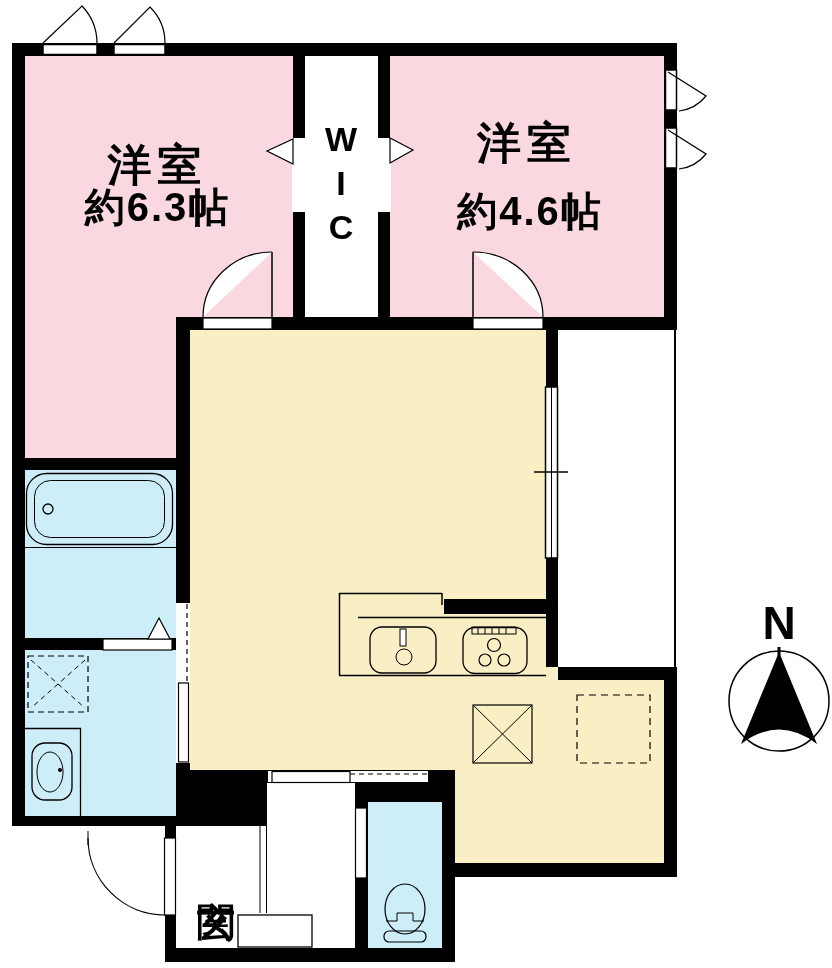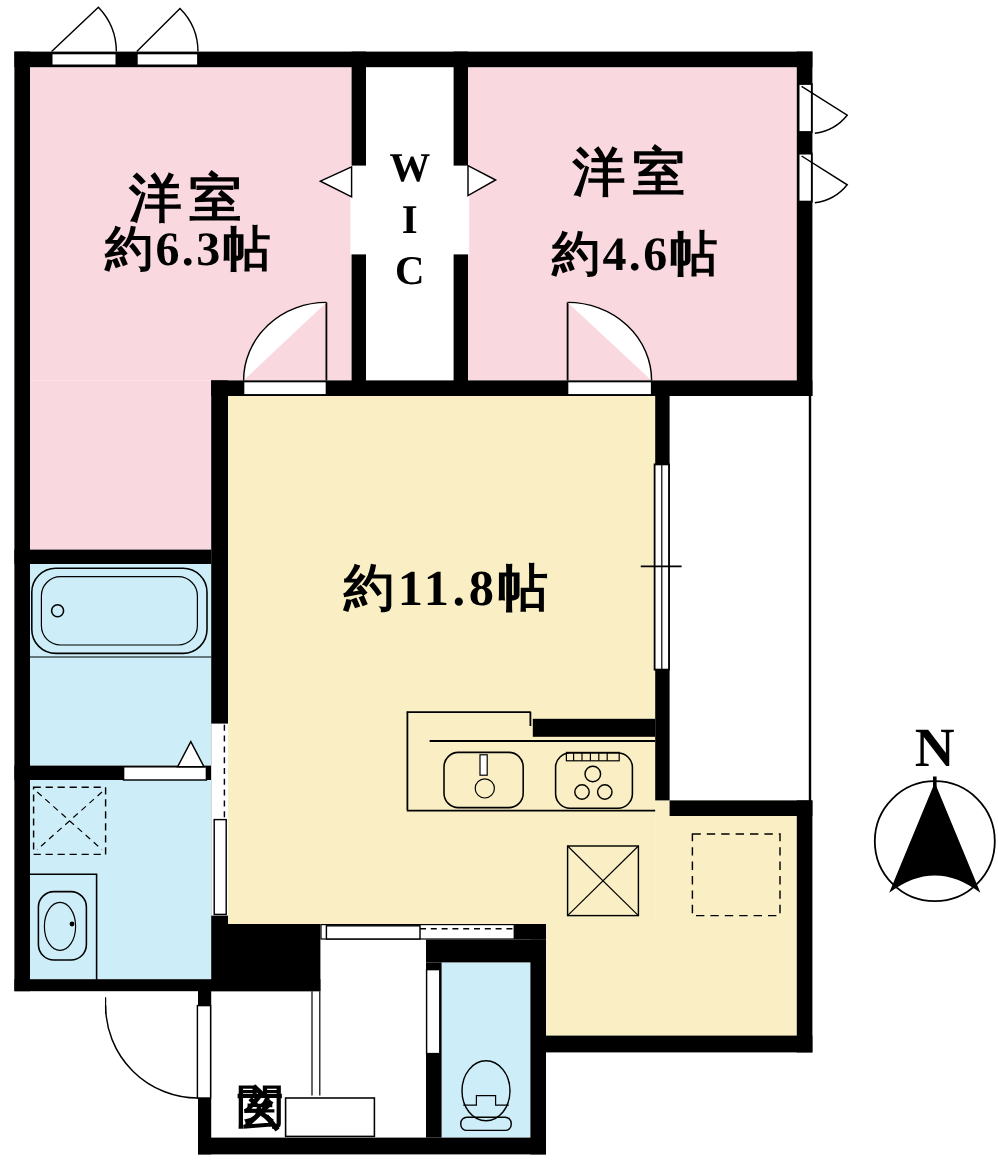--- a/index.html
+++ b/index.html
@@ -1,17 +1,17 @@
 <!DOCTYPE html>
 <html style="--bedroom: #f9d8e0; --ldk: #faefc4; --wet-area: #cdeef8; --wall: #000000; --background: #ffffff;"><head>
 <meta charset="utf-8">
 <style>
   html,body{margin:0;padding:0;background:#fff;}
   #plan{position:relative;width:832px;height:968px;background:var(--background,#fff);overflow:hidden;
-        font-family:Liberation Serif, serif;}
+        font-family:Liberation Sans, sans-serif;}
   .room{position:absolute;}
   .bedroom{background:var(--bedroom,#f9d8e0);}
   .ldk{background:var(--ldk,#faefc4);}
   .wet{background:var(--wet-area,#cdeef8);}
   .whitefloor{background:#fff;}
   .w{position:absolute;background:var(--wall,#000);display:block;}
   svg#overlay{position:absolute;left:0;top:0;}
   .lbl{position:absolute;color:#000;font-weight:bold;text-align:center;white-space:nowrap;}
   .lbl.vert{writing-mode:vertical-rl;text-orientation:upright;white-space:normal;}
   .name-big{font-size:44px;letter-spacing:6px;}
@@ -165,20 +165,19 @@
     <path d="M779,652 L741,744 Q779,715 817,744 Z" fill="#000"></path>
     <line x1="779" y1="647" x2="779" y2="660" stroke="#000" stroke-width="3"></line>
   </svg>
 
   <div class="lbl name-big" style="left:30px;top:136px;width:255px">洋室</div>
   <div class="lbl size-txt" style="left:30px;top:180px;width:255px">約6.3帖</div>
 
   <div class="lbl name-big" style="left:398px;top:114px;width:258px">洋室</div>
   <div class="lbl size-txt" style="left:400px;top:184px;width:260px">約4.6帖</div>
 
-  <div class="lbl ldk-size" style="left:228px;top:462px;width:290px">約11.8帖</div>
 
   <div class="lbl vert wic-txt" style="left:322px;top:116px;width:38px;height:140px">WIC</div>
 
   <div class="lbl vert genkan-txt" style="left:199px;top:826px;width:42px;height:96px">玄関</div>
 
   <div class="lbl north-txt" style="left:750px;top:596px;width:58px">N</div>
 </div>
 
 </body></html>

